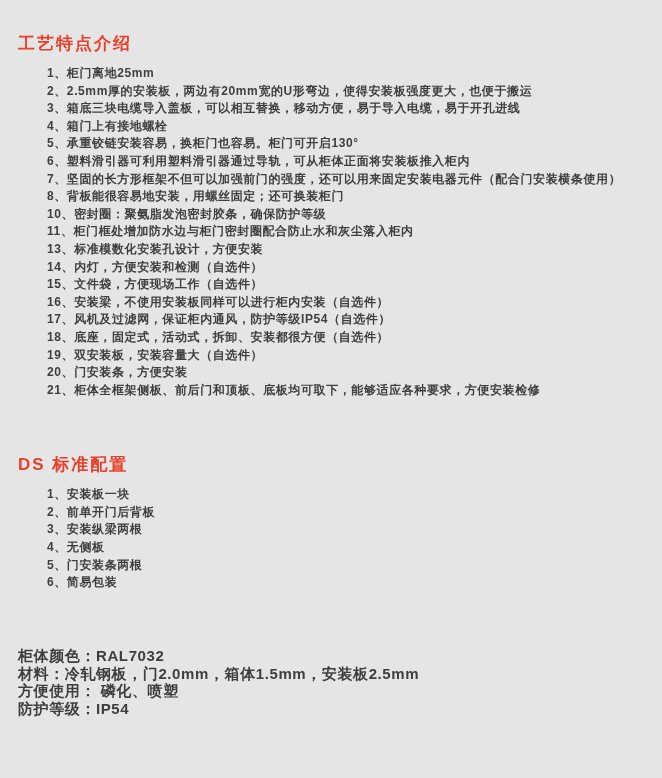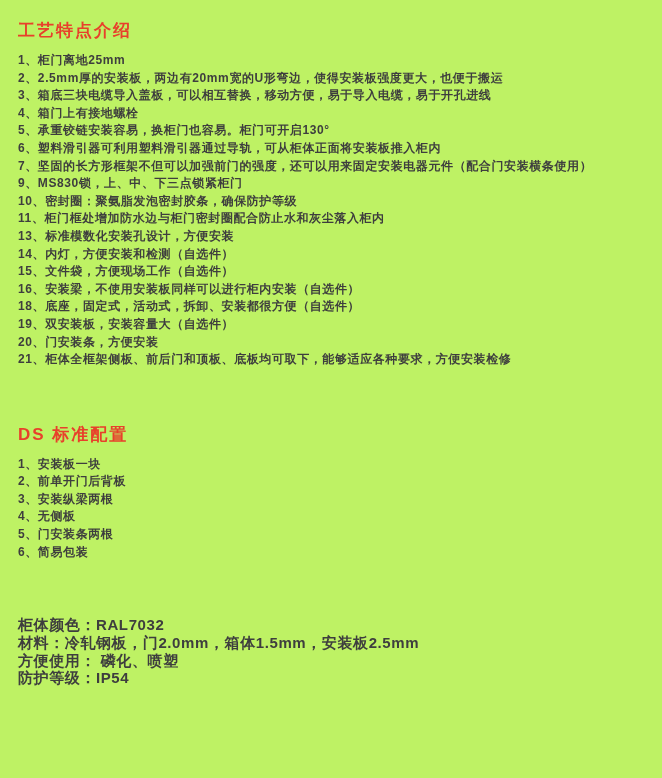--- a/index.html
+++ b/index.html
@@ -4,24 +4,24 @@
 <style>
   html, body {
     margin: 0;
     padding: 0;
     background: #ffffff;
   }
   .page {
     position: relative;
     width: 662px;
     height: 778px;
-    background: #bef264;
+    background: #e5e5e5;
     font-family: "Liberation Sans", "DejaVu Sans", sans-serif;
     box-sizing: border-box;
-    padding: 21px 14px 0 18px;
+    padding: 34px 14px 0 18px;
     overflow: hidden;
   }
   .section-title {
     color: #e8402b;
     font-size: 17px;
     font-weight: bold;
     letter-spacing: 2px;
     line-height: 19px;
     margin: 0 0 0 0;
   }
@@ -30,20 +30,21 @@
     padding: 0;
     list-style: none;
   }
   .feature-list li, .config-list li {
     font-size: 12px;
     font-weight: bold;
     color: #3e3e3e;
     line-height: 17.6px;
     letter-spacing: 0.6px;
     white-space: nowrap;
+    margin-left: 29px;
   }
   .section-ds {
     margin-top: 56px;
   }
   .spec-block {
     margin-top: 55px;
   }
   .spec-block .spec-line {
     font-size: 15px;
     font-weight: bold;
@@ -69,36 +70,37 @@
         <li>3、箱底三块电缆导入盖板，可以相互替换，移动方便，易于导入电缆，易于开孔进线</li>
 
         <li>4、箱门上有接地螺栓</li>
 
         <li>5、承重铰链安装容易，换柜门也容易。柜门可开启130°</li>
 
         <li>6、塑料滑引器可利用塑料滑引器通过导轨，可从柜体正面将安装板推入柜内</li>
 
         <li>7、坚固的长方形框架不但可以加强前门的强度，还可以用来固定安装电器元件（配合门安装横条使用）</li>
 
+        <li>8、背板能很容易地安装，用螺丝固定；还可换装柜门</li>
 
-        <li>9、MS830锁，上、中、下三点锁紧柜门</li>
 
         <li>10、密封圈：聚氨脂发泡密封胶条，确保防护等级</li>
 
         <li>11、柜门框处增加防水边与柜门密封圈配合防止水和灰尘落入柜内</li>
 
 
         <li>13、标准模数化安装孔设计，方便安装</li>
 
         <li>14、内灯，方便安装和检测（自选件）</li>
 
         <li>15、文件袋，方便现场工作（自选件）</li>
 
         <li>16、安装梁，不使用安装板同样可以进行柜内安装（自选件）</li>
 
+        <li>17、风机及过滤网，保证柜内通风，防护等级IP54（自选件）</li>
 
         <li>18、底座，固定式，活动式，拆卸、安装都很方便（自选件）</li>
 
         <li>19、双安装板，安装容量大（自选件）</li>
 
         <li>20、门安装条，方便安装</li>
 
         <li>21、柜体全框架侧板、前后门和顶板、底板均可取下，能够适应各种要求，方便安装检修</li>
       </ul>
   </div>

